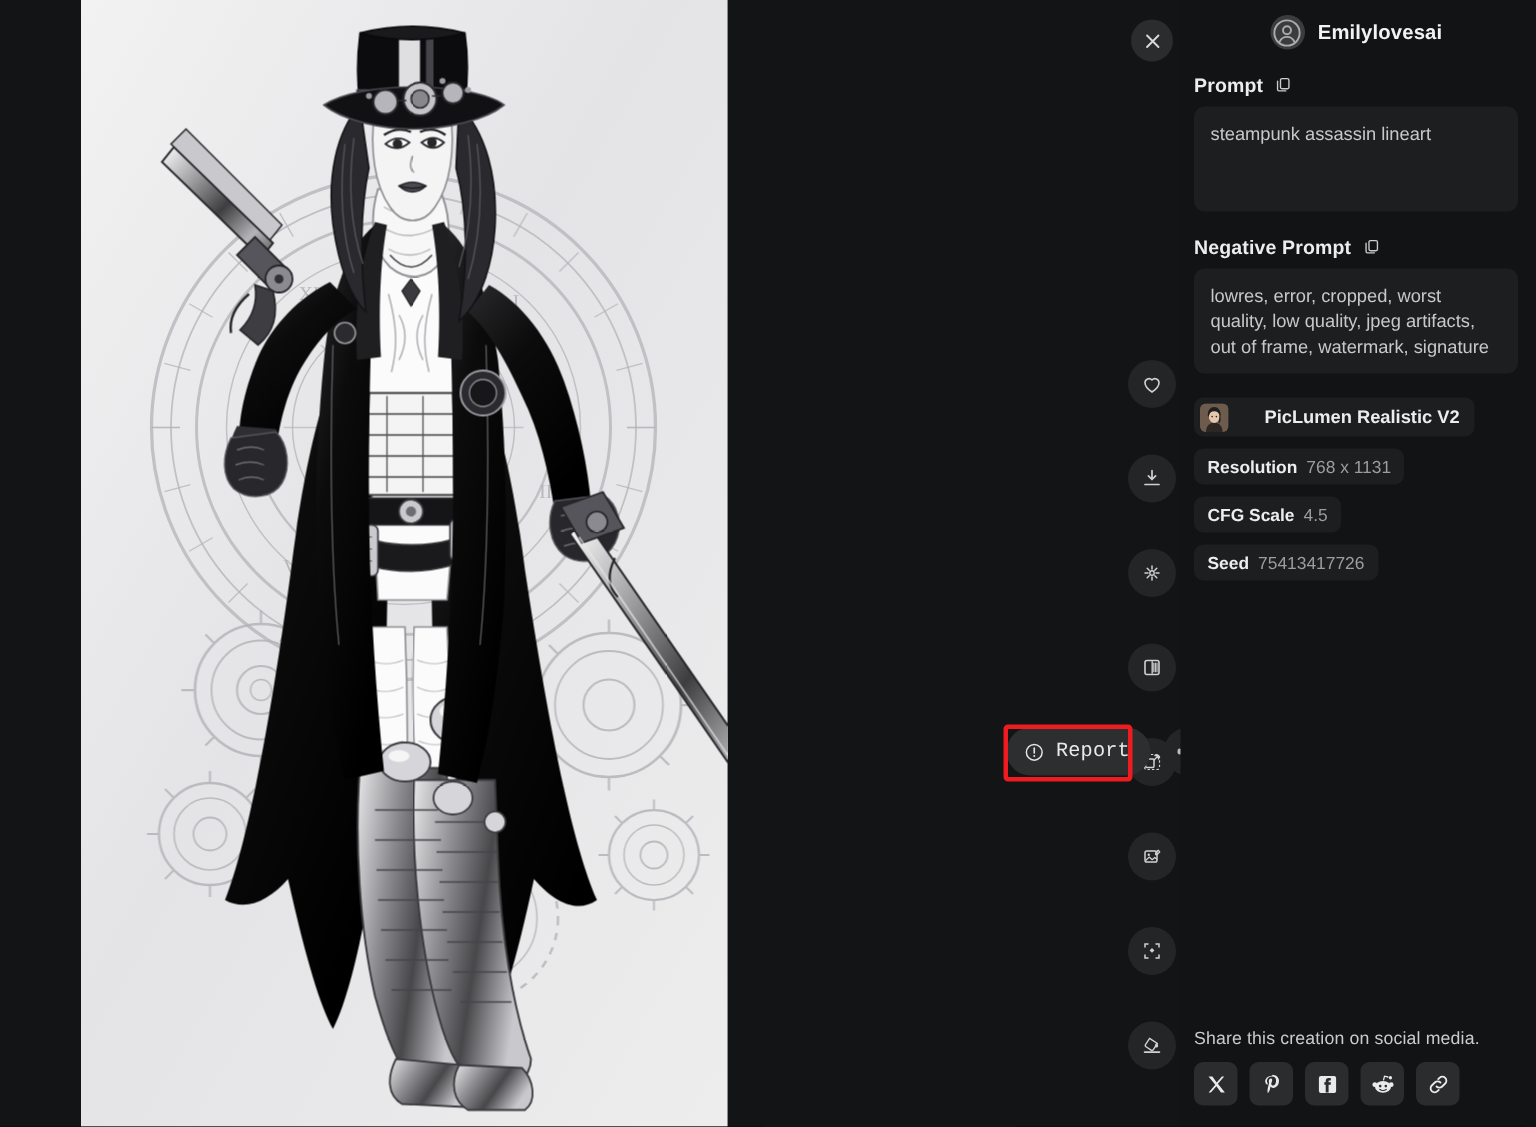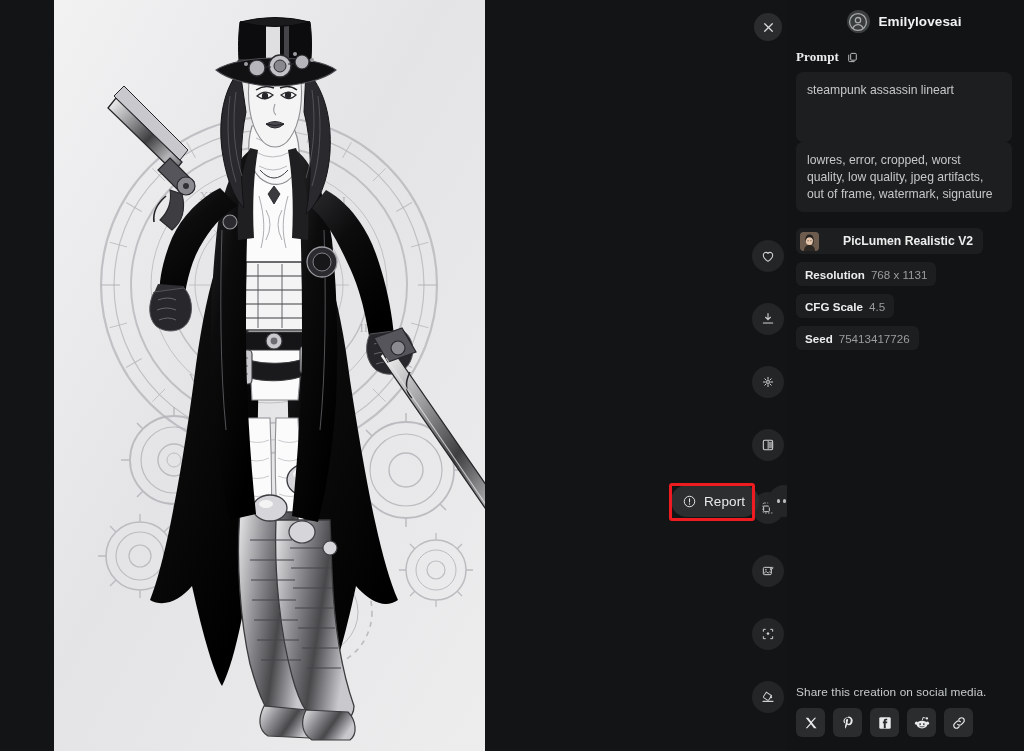--- a/index.html
+++ b/index.html
@@ -69,20 +69,21 @@
     display: flex; align-items: center; gap: 9px;
   }
   .report-btn {
     position: relative;
     height: 32px;
     padding: 0 14px 0 11px;
     border-radius: 16px;
     background: #2c2e2f;
     display: flex; align-items: center; gap: 7px;
     cursor: pointer;
+    font-family: Liberation Mono, monospace;
   }
   .report-btn .lbl {
     color: #e8e9ea; font-size: 13.5px; letter-spacing: .1px;
   }
   .report-btn svg { width: 15px; height: 15px; }
   .report-highlight {
     position: absolute;
     left: 669px; top: 483px;
     width: 86px; height: 38px;
     border: 3px solid #ee1c20;
@@ -117,21 +118,21 @@
     display: flex; align-items: center; justify-content: center;
     flex: 0 0 auto;
   }
   .avatar svg { width: 22px; height: 22px; }
   .user-name { color: #f1f2f3; font-size: 13.5px; font-weight: bold; letter-spacing: .1px; }
 
   .field-label-row {
     display: flex; align-items: center; gap: 7px;
     margin-top: 16px; margin-bottom: 7px;
   }
-  .field-label { color: #eceded; font-size: 13px; font-weight: bold; letter-spacing: .1px; font-family: Liberation Serif, serif; }
+  .field-label { color: #eceded; font-size: 13px; font-weight: bold; letter-spacing: .1px; }
   .copy-ico { width: 13px; height: 13px; cursor: pointer; flex: 0 0 auto; }
 
   .prompt-box {
     background: #1c1e1f;
     border-radius: 7px;
     padding: 10px 11px;
     color: #c6c8c9;
     font-size: 12.2px;
     line-height: 1.38;
   }
@@ -653,20 +654,27 @@
 
     <div class="field-label-row">
       <span class="field-label">Prompt</span>
       <svg class="copy-ico" viewBox="0 0 24 24">
         <rect x="8.6" y="4.4" width="10.4" height="12.6" rx="1.8" fill="none" stroke="#c9cbcc" stroke-width="1.7"></rect>
         <path d="M15.2 19.6H6.8a1.8 1.8 0 0 1-1.8-1.8V7.6" fill="none" stroke="#c9cbcc" stroke-width="1.7" stroke-linecap="round"></path>
       </svg>
     </div>
     <div class="prompt-box primary">steampunk assassin lineart</div>
 
+    <div class="field-label-row">
+      <span class="field-label">Negative Prompt</span>
+      <svg class="copy-ico" viewBox="0 0 24 24">
+        <rect x="8.6" y="4.4" width="10.4" height="12.6" rx="1.8" fill="none" stroke="#c9cbcc" stroke-width="1.7"></rect>
+        <path d="M15.2 19.6H6.8a1.8 1.8 0 0 1-1.8-1.8V7.6" fill="none" stroke="#c9cbcc" stroke-width="1.7" stroke-linecap="round"></path>
+      </svg>
+    </div>
     <div class="prompt-box negative">lowres, error, cropped, worst quality, low quality, jpeg artifacts, out of frame, watermark, signature</div>
 
     <div class="meta">
 
       <div class="badge-row">
         <div class="badge model">
           <span class="model-thumb">
             <svg viewBox="0 0 24 24">
               <rect width="24" height="24" fill="#6d5b4e"></rect>
               <path d="M5 24c0-5 3.2-8 7-8s7 3 7 8z" fill="#2d2723"></path>

